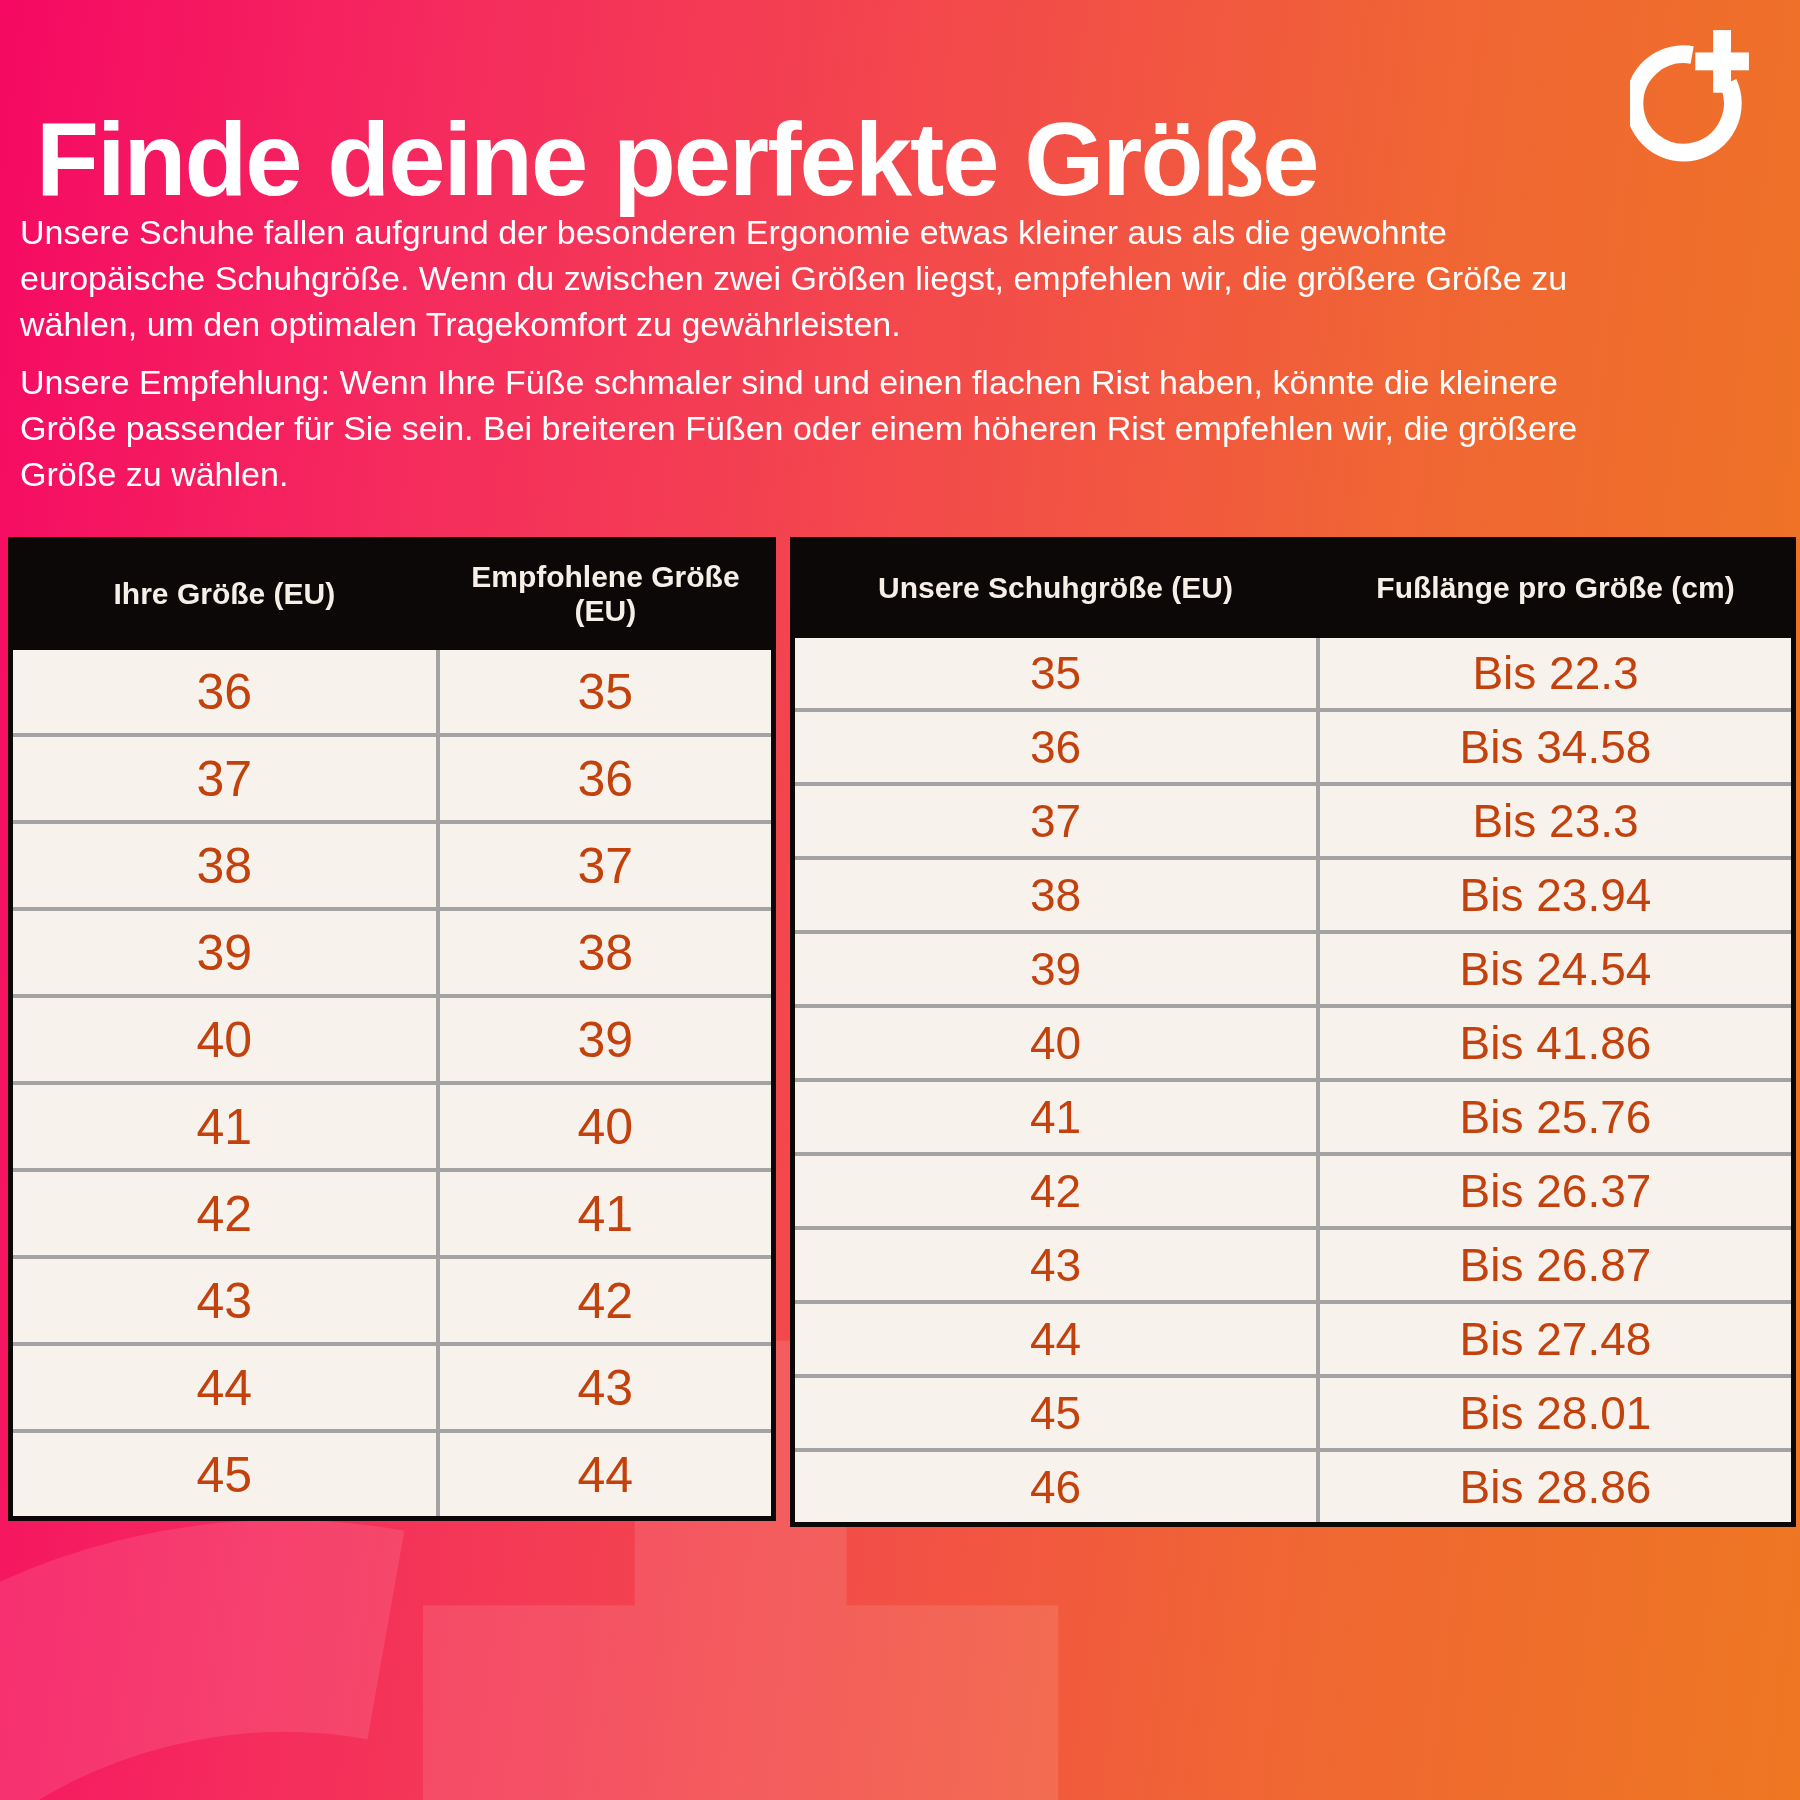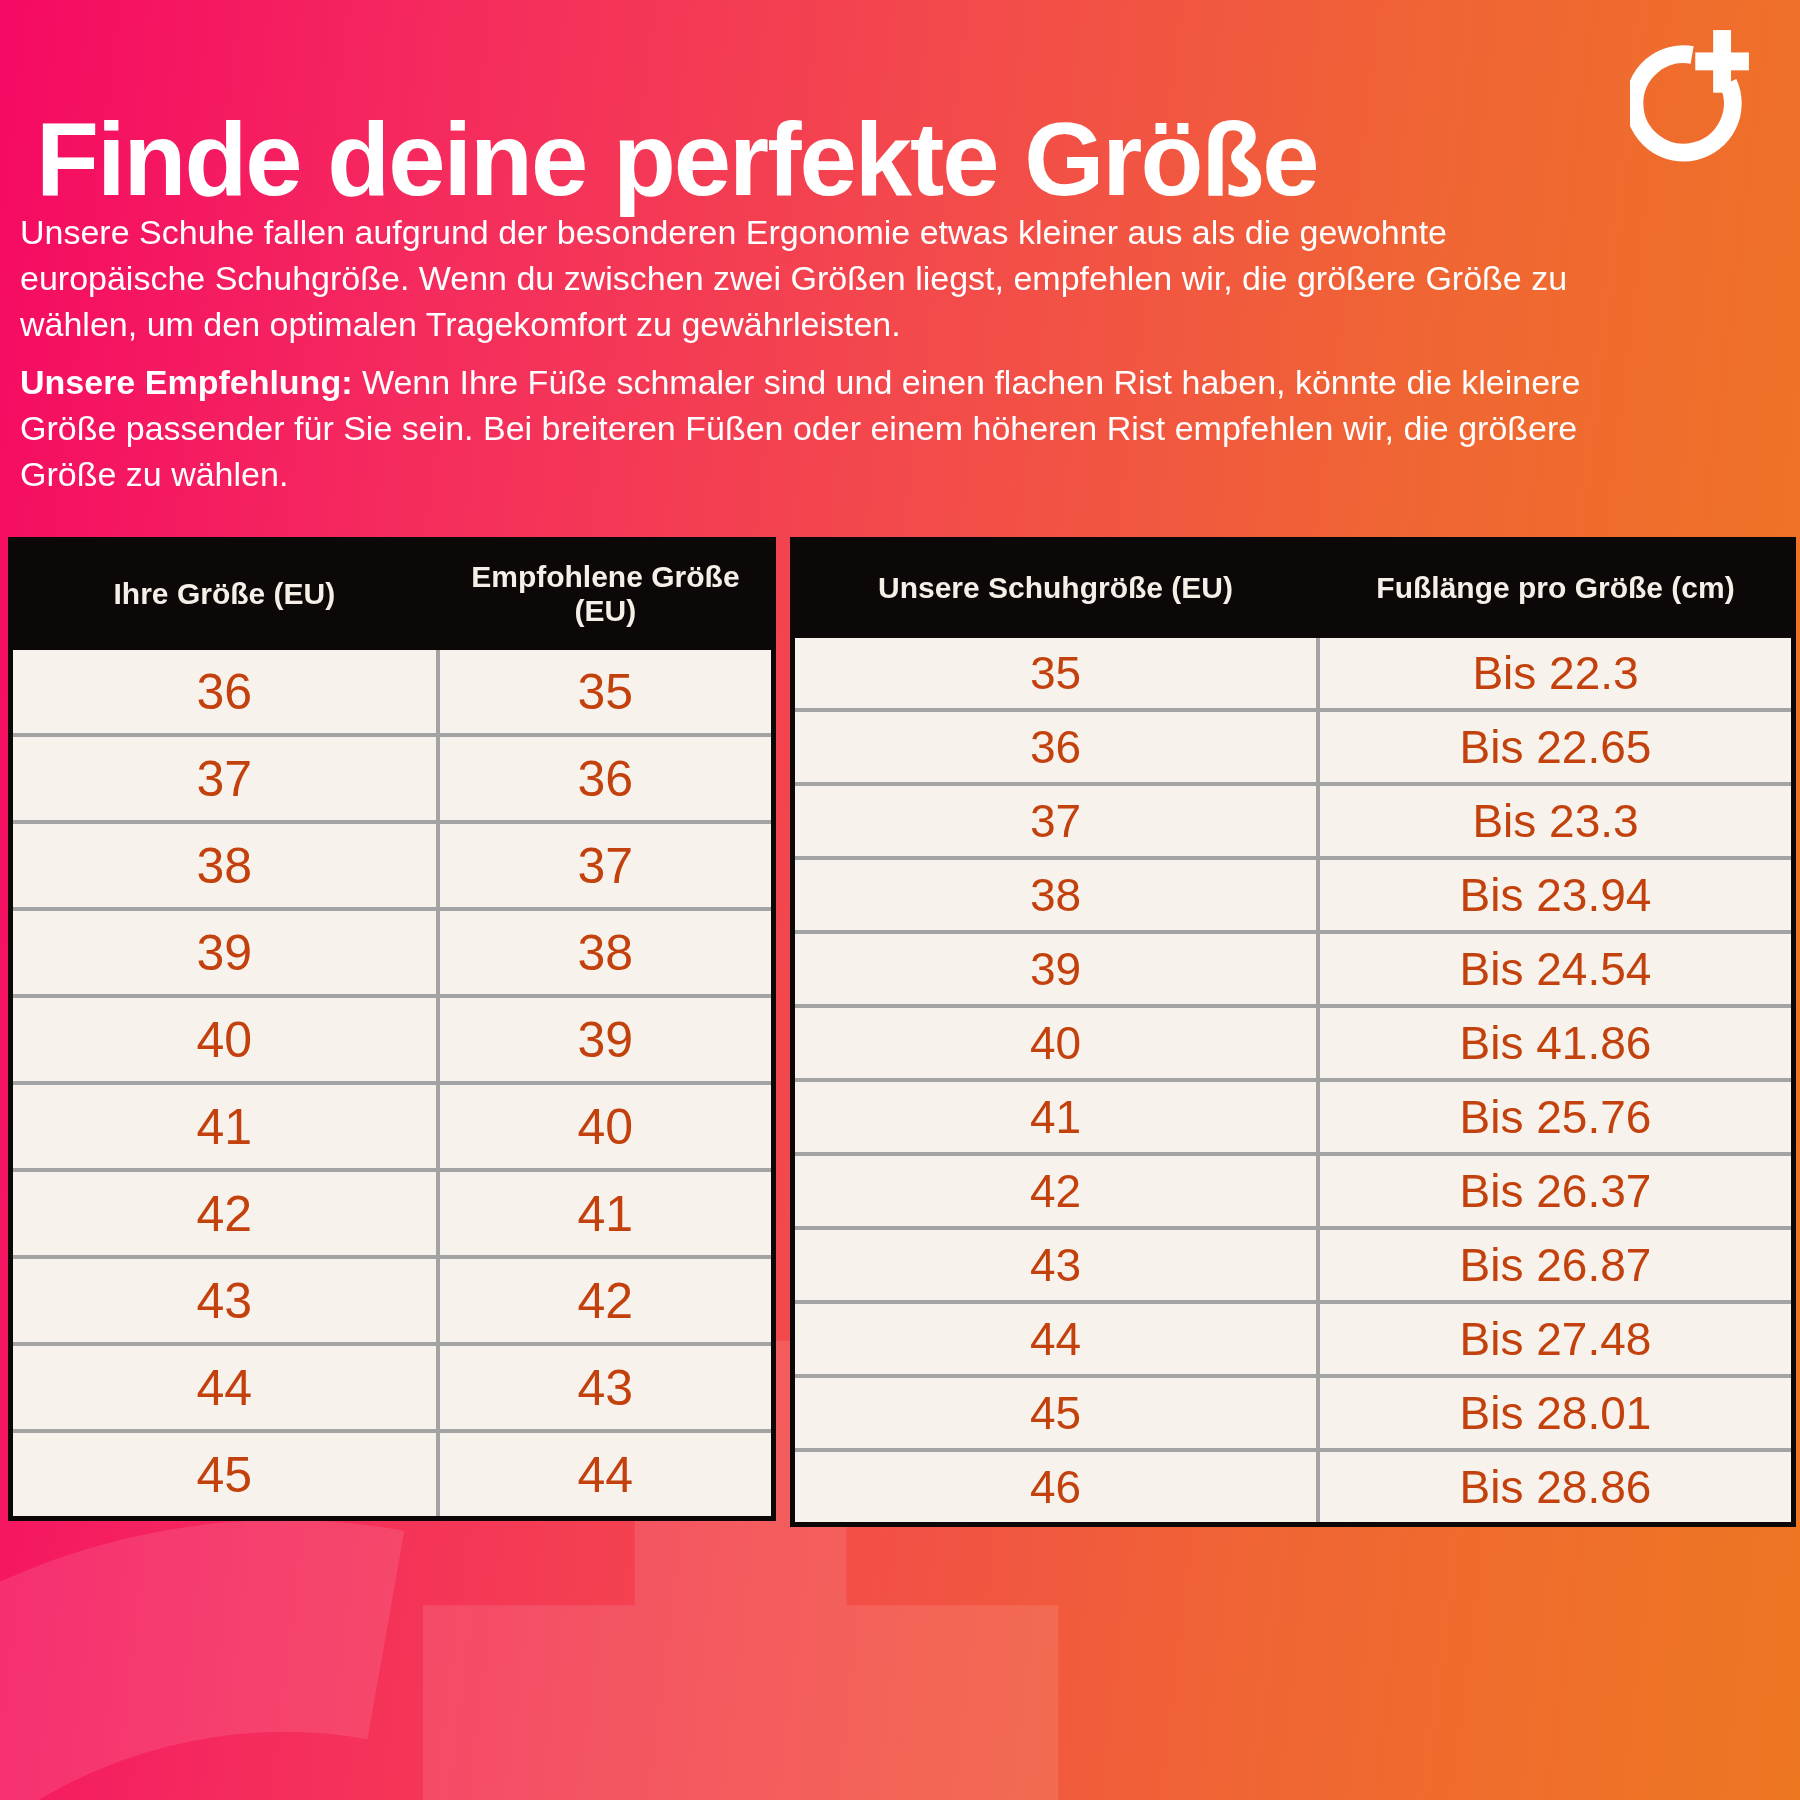--- a/index.html
+++ b/index.html
@@ -22,21 +22,21 @@
     position:absolute;left:36px;top:34px;width:1450px;
     font-size:103px;font-weight:bold;letter-spacing:-2px;line-height:1.1;
     white-space:nowrap;
   }
   .para{
     position:absolute;left:20px;width:1572px;
     font-size:34px;line-height:1.35;font-weight:normal;
   }
   .intro{top:176px;}
   .reco{top:326px;}
-  .para b{font-weight:bold;}
+  .para b{font-weight:normal;}
   .note{
     position:absolute;left:20px;top:1636px;width:1700px;
     font-size:34px;line-height:1.35;
   }
   table{
     position:absolute;border-collapse:collapse;table-layout:fixed;
     background:#f8f2ec;border:5px solid #0c0808;
   }
   th{
     background:#0c0808;color:#f6efe8;
@@ -143,21 +143,21 @@
           <th>Fußlänge pro Größe (cm)</th>
         </tr>
       </thead>
     <tbody>
         <tr>
           <td>35</td>
           <td>Bis 22.3</td>
         </tr>
         <tr>
           <td>36</td>
-          <td>Bis 22.65</td>
+          <td>Bis 34.58</td>
         </tr>
         <tr>
           <td>37</td>
           <td>Bis 23.3</td>
         </tr>
         <tr>
           <td>38</td>
           <td>Bis 23.94</td>
         </tr>
         <tr>

